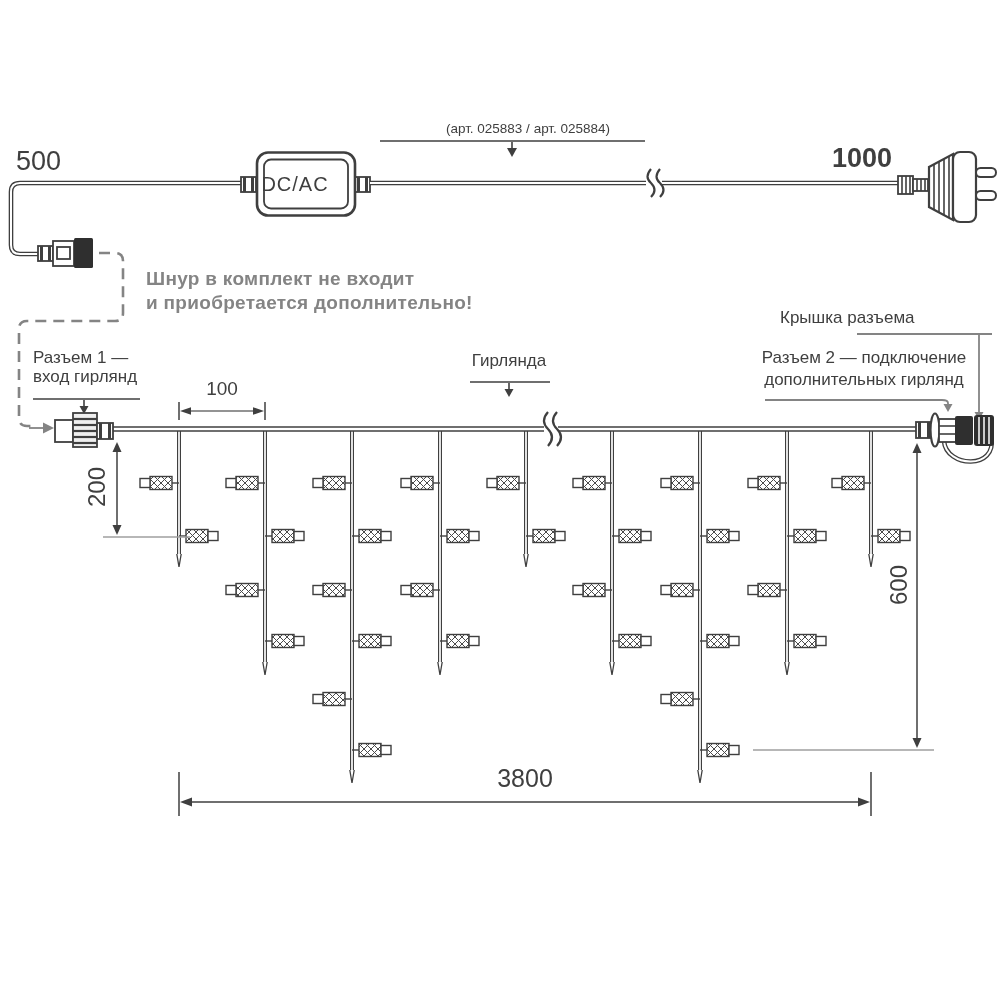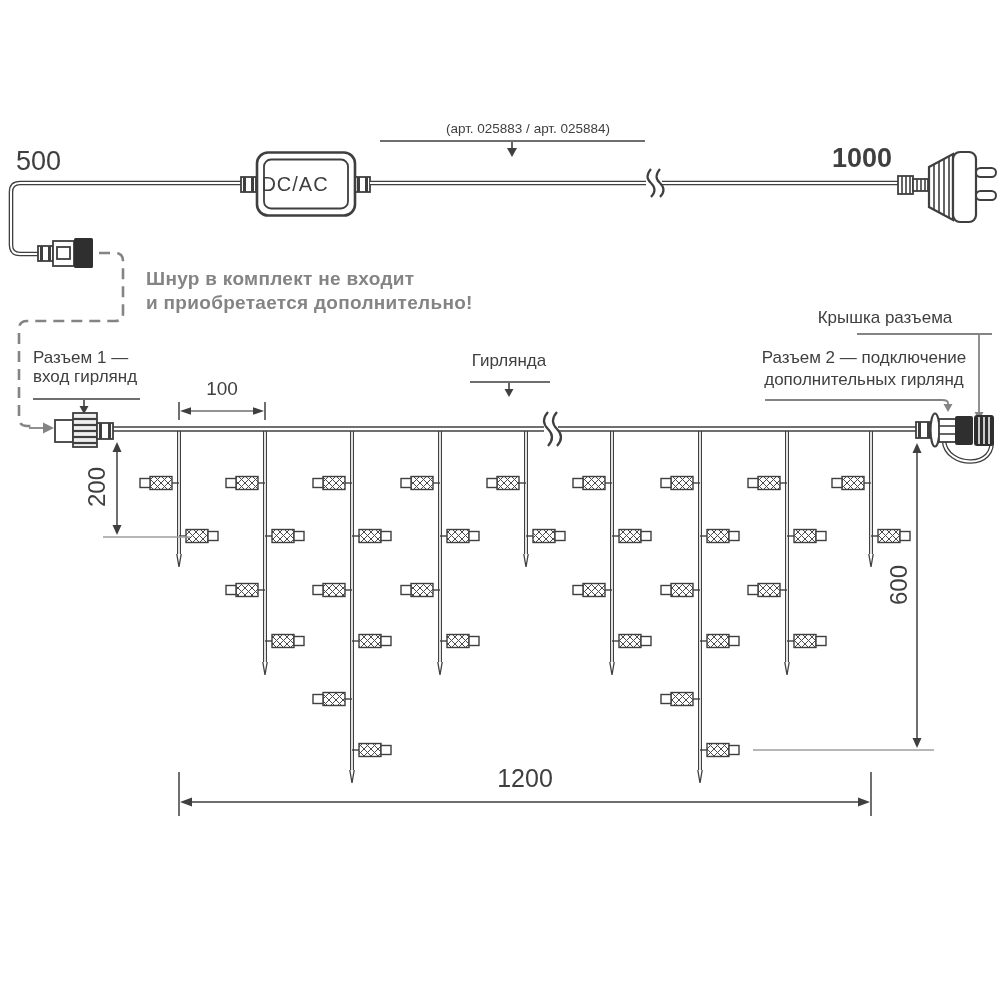--- a/index.html
+++ b/index.html
@@ -32,21 +32,21 @@
   .lamp-cap{fill:#fff;stroke:var(--line);stroke-width:1.4;}
   
   .t{position:absolute;color:var(--line);white-space:nowrap;}
   .big{font-size:27px;}
   .mid{font-size:19px;}
   .sub{font-size:13.5px;}
   .lab{font-size:17px;}
   .note-t{font-size:19px;font-weight:bold;color:var(--gray);letter-spacing:.3px;text-align:center;}
   .dim-t{font-size:24px;}
   .ctr{text-align:center;}
-  .rgt{text-align:center;}
+  .rgt{text-align:left;}
   .rot{transform:rotate(-90deg);}
 </style>
 </head>
 <body>
 
 <div id="stage">
 
 <svg id="diagram-svg" width="1000" height="1000" viewBox="0 0 1000 1000">
   <defs>
     <pattern id="net" patternUnits="userSpaceOnUse" width="7" height="7">
@@ -362,15 +362,15 @@
 <div class="t lab ctr" style="left:429px;top:351px;width:160px;">Гирлянда</div>
 
 <div class="t lab rgt" style="left:780px;top:308px;width:210px;">Крышка разъема</div>
 
 <div class="t lab ctr" style="left:714px;top:348px;width:300px;">Разъем 2 — подключение</div>
 <div class="t lab ctr" style="left:714px;top:370px;width:300px;">дополнительных гирлянд</div>
 
 <div class="t ctr" style="left:172px;top:378px;width:100px;font-size:19px;">100</div>
 <div class="t dim-t ctr rot" style="left:57px;top:473px;width:80px;height:28px;">200</div>
 <div class="t dim-t ctr rot" style="left:859px;top:571px;width:80px;height:28px;">600</div>
-<div class="t ctr" style="left:465px;top:764px;width:120px;font-size:25px;">1200</div>
+<div class="t ctr" style="left:465px;top:764px;width:120px;font-size:25px;">3800</div>
 
 </div>
 
 </body></html>

